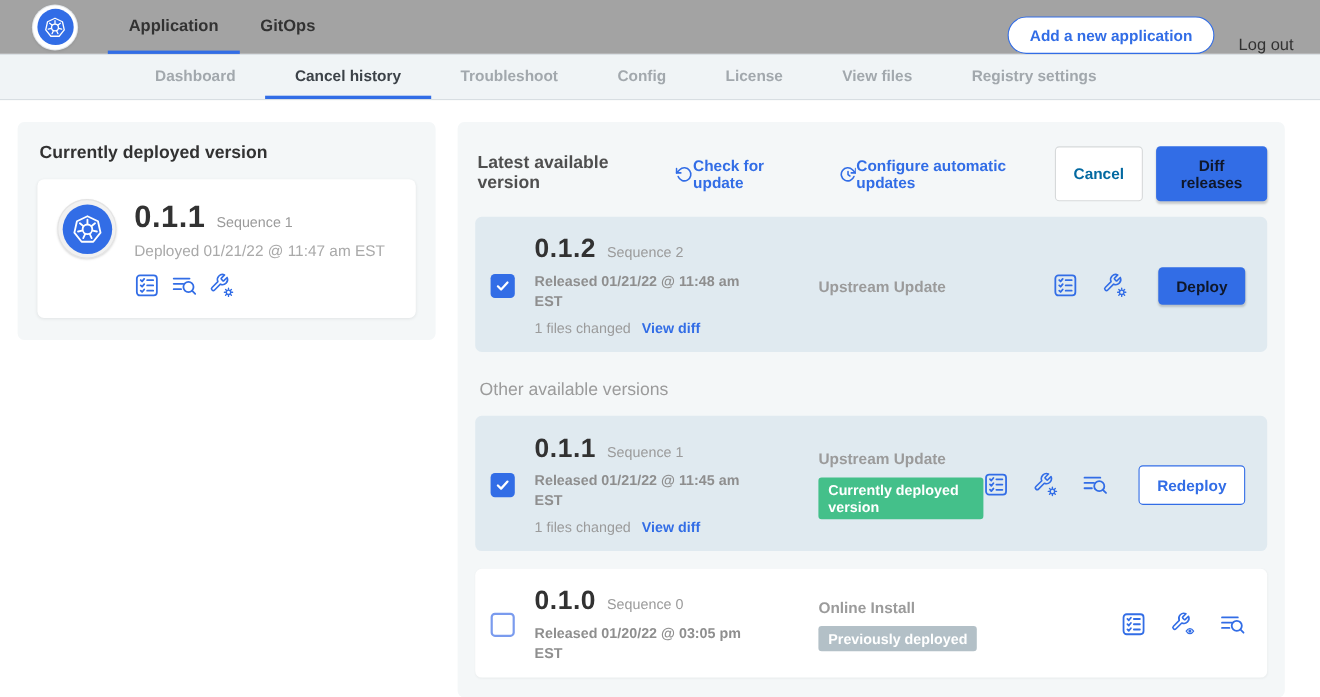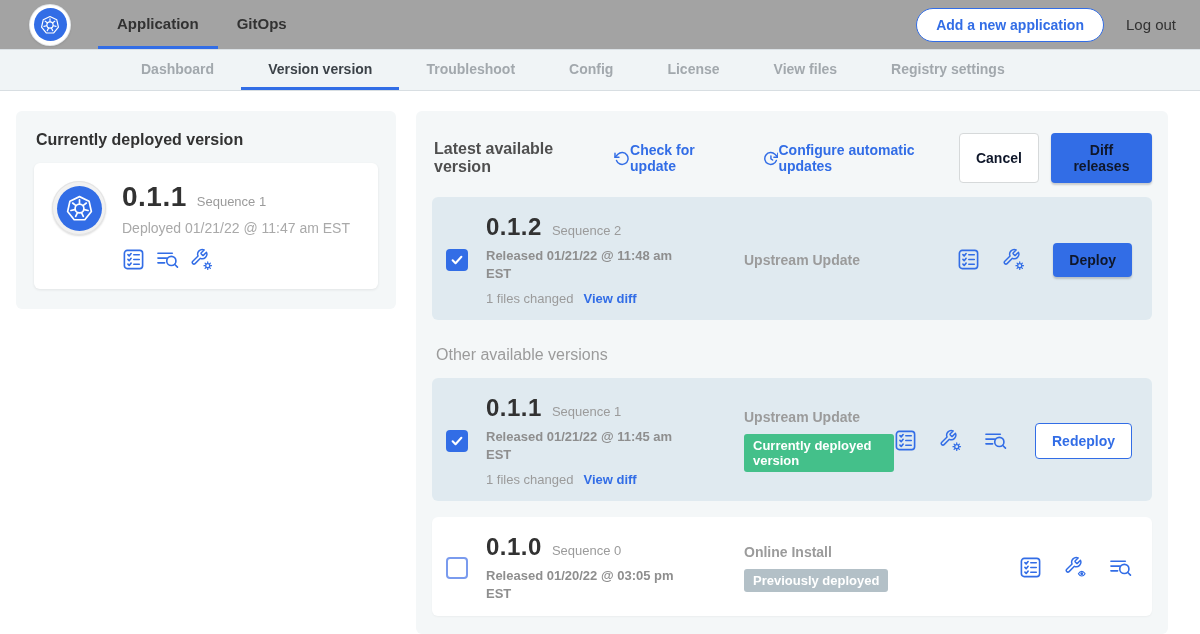--- a/index.html
+++ b/index.html
@@ -8,21 +8,21 @@
 
   
   .topnav { height:49px; display:flex; align-items:stretch; background:#a3a3a3; padding:0 24px 0 30px; }
   .logo-ring { width:40px; height:40px; border-radius:50%; background:#fff; align-self:center;
     box-shadow:0 0 0 1px #e4e7ea, 0 1px 3px rgba(0,0,0,.18); display:flex; align-items:center; justify-content:center; }
   .logo-circle { width:33px; height:33px; border-radius:50%; background:#326de6; display:flex; align-items:center; justify-content:center; }
   .topnav-tabs { display:flex; margin-left:28px; }
   .topnav-tab { display:flex; align-items:center; padding:0 19px; font-size:15px; font-weight:700;
     color:#323232; border-bottom:3px solid transparent; cursor:pointer; }
   .topnav-tab.active { border-bottom-color:#326de6; }
-  .topnav-right { margin-left:auto; display:flex; align-items:center; gap:22px; }
+  .topnav-right { margin-left:auto; display:flex; align-items:flex-end; gap:22px; }
   .pill-btn { border:1.5px solid #326de6; color:#326de6; background:#fff; font-weight:700; font-size:14px;
     padding:8px 19px; border-radius:18px; cursor:pointer; font-family:inherit; }
   .logout { font-size:15px; color:#323232; cursor:pointer; }
 
   
   .subnav { height:42px; background:#f0f4f6; border-top:1px solid #dbe1e5; border-bottom:1px solid #d8dee2;
     display:flex; padding-left:114px; }
   .subnav-item { line-height:38px; padding:0 27px; font-size:14px; font-weight:600; color:#a2a8ad;
     border-bottom:3px solid transparent; cursor:pointer; }
   .subnav-item.active { color:#3c4248; border-bottom-color:#326de6; }
@@ -48,21 +48,21 @@
 
   .right-col { flex:1; background:#f4f7f8; border-radius:6px; padding:16px 16px 18px 16px; min-height:504px; }
   .panel-head { display:flex; align-items:center; padding:6px 0 14px 2px; }
   .panel-title { font-size:16px; font-weight:700; color:#4f4f4f; }
   .head-link { display:flex; align-items:center; gap:0; color:#326de6; font-size:14px; font-weight:700; cursor:pointer; }
   .head-link .lk-ic { width:17px; height:17px; display:inline-flex; }
   .head-link .lk-ic svg { width:100%; height:100%; }
   .hl1 { margin-left:12px; } .hl2 { margin-left:26px; }
   .head-btns { margin-left:auto; display:flex; gap:12px; }
   .btn { font-family:inherit; font-size:14px; font-weight:700; border-radius:4px; padding:9px 16px; cursor:pointer; }
-  .btn-cancel { background:#fff; color:#0f172a; border:1px solid #d6d9da; }
+  .btn-cancel { background:#fff; color:#0369a1; border:1px solid #d6d9da; }
   .btn-primary { background:#326de6; color:#0f172a; border:none; box-shadow:0 2px 2px rgba(0,0,0,.18); }
   .btn-outline { background:#fff; color:#326de6; border:1px solid #326de6; font-weight:700; }
 
   .version-row { border-radius:6px; padding:16px 20px 14px 14px; display:flex; align-items:center; }
   .row-blue { background:#e0eaf0; }
   .row-white { background:#fff; box-shadow:0 1px 2px rgba(0,0,0,.04); }
   .checkbox { width:22px; height:22px; border-radius:4px; flex:none; margin-right:18px; cursor:pointer; }
   .checkbox.checked { background:#326de6; display:flex; align-items:center; justify-content:center; }
   .checkbox.unchecked { background:#fff; border:2px solid #7a9bee; }
   .checkbox svg { width:14px; height:14px; }
@@ -112,21 +112,21 @@
     </div>
   </div>
   <div class="topnav-right">
     <button class="pill-btn">Add a new application</button>
     <span class="logout">Log out</span>
   </div>
 </div>
 
 <div class="subnav">
   <div class="subnav-item">Dashboard</div>
-  <div class="subnav-item active">Version version</div>
+  <div class="subnav-item active">Cancel history</div>
   <div class="subnav-item">Troubleshoot</div>
   <div class="subnav-item">Config</div>
   <div class="subnav-item">License</div>
   <div class="subnav-item">View files</div>
   <div class="subnav-item">Registry settings</div>
 </div>
 
 <div class="content">
 
   <div class="left-col">

